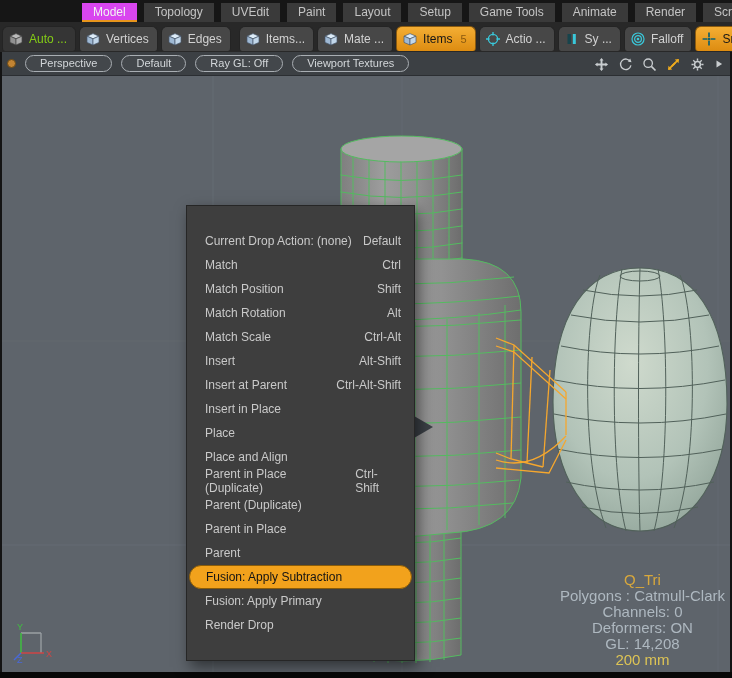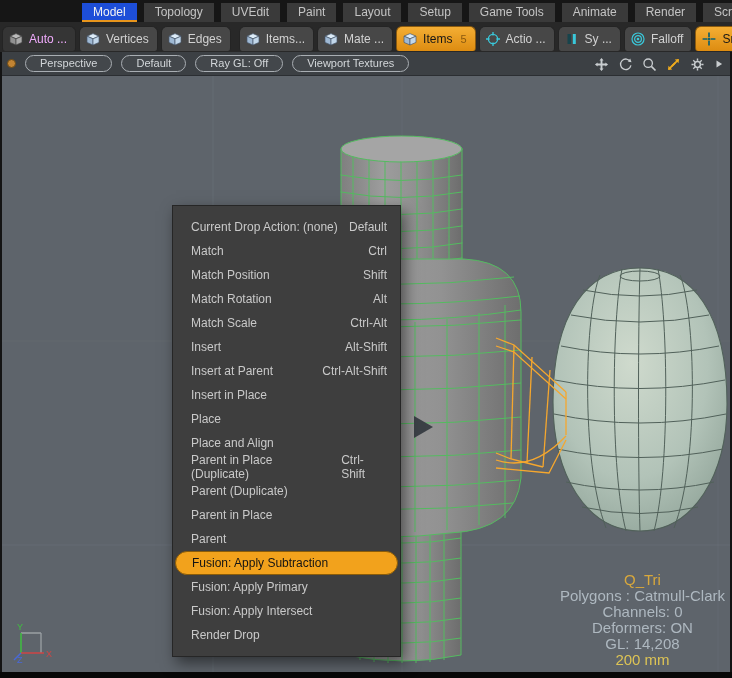--- a/index.html
+++ b/index.html
@@ -3,29 +3,29 @@
 <meta charset="utf-8">
 <style>
   html,body{margin:0;padding:0;background:#101010;font-family:"Liberation Sans",sans-serif;}
   #win{position:relative;width:732px;height:678px;background:#141414;overflow:hidden;}
 
   
   .tabbar{position:absolute;top:0;left:0;width:100%;height:22px;background:#161616;
           display:flex;align-items:flex-end;padding-left:82px;box-sizing:border-box;gap:7px;overflow:hidden;}
   .tab{height:19px;line-height:18px;padding:0 11px;background:#3a3a3a;color:#c4c4c4;font-size:12px;
        border-bottom:2px solid transparent;box-sizing:border-box;white-space:nowrap;cursor:default;}
-  .tab.active{background:#1d4ed8;color:#f2f2f2;border-bottom-color:#e8951c;}
+  .tab.active{background:#d946ef;color:#f2f2f2;border-bottom-color:#e8951c;}
 
   
   .toolbar{position:absolute;top:22px;left:0;width:100%;height:30px;background:#282828;
            display:flex;align-items:flex-end;padding:0 0 1px 2px;box-sizing:border-box;gap:3px;overflow:hidden;}
   .tbtn{height:25px;display:flex;align-items:center;gap:5px;padding:0 8px 0 5px;background:#474747;
         border-radius:6px 6px 3px 3px;color:#d2d2d2;font-size:12px;white-space:nowrap;
         border:1px solid #242424;border-bottom:none;box-sizing:border-box;}
-  .tbtn.disabled{background:#353535;color:#f0abfc;}
+  .tbtn.disabled{background:#353535;color:#84cc16;}
   .tbtn.disabled .ticon{filter:grayscale(1) brightness(.8);}
   .tbtn.active{background:linear-gradient(#f4ae34,#dd8c11);color:#161616;border-color:#8a5a10;}
   .tbtn .badge{font-size:11px;color:#8a5a10;margin-left:3px;}
   .ticon{width:16px;height:16px;flex:none;}
   .cyicon{color:#3ac8da;}
   .tbtn.active .cyicon{color:#0e6070;}
   .gap{margin-left:5px;}
 
   
   .vheader{position:absolute;top:52px;left:2px;width:728px;height:24px;background:#3c4044;
@@ -37,22 +37,22 @@
   .hicons{position:absolute;right:8px;top:52px;height:24px;display:flex;align-items:center;gap:9px;z-index:2;}
   .hicon{width:15px;height:15px;color:#c9cdd0;}
   .hicon.orange{color:#edaa1e;}
   .hicon.small{width:10px;height:10px;}
 
   
   .viewport{position:absolute;top:76px;left:2px;width:728px;height:596px;background:#5e646b;overflow:hidden;}
   svg.scene{position:absolute;left:0;top:0;}
 
   
-  .menu{position:absolute;left:172px;top:205px;width:229px;background:#3e3e3e;border:1px solid #262626;
-        box-shadow:4px 6px 14px rgba(0,0,0,0.5);padding:9px 0;box-sizing:border-box;z-index:6;}
+  .menu{position:absolute;left:186px;top:205px;width:229px;background:#3e3e3e;border:1px solid #262626;
+        box-shadow:4px 6px 14px rgba(0,0,0,0.5);padding:23px 0;box-sizing:border-box;z-index:6;}
   .mi{height:24px;display:flex;align-items:center;justify-content:space-between;
       padding:0 13px 0 18px;font-size:12px;color:#c9c9c9;cursor:default;}
   .mi .ms{color:#c9c9c9;padding-left:10px;}
   .mi.hl{background:#f2a21c;color:#141414;margin:0 2px;padding:0 11px 0 16px;height:22px;
          border:1px solid #8a5c09;border-radius:12px;}
   .mi.hl .ms{color:#141414;}
 
   
   .status{position:absolute;right:7px;bottom:10px;text-align:center;font-size:15px;line-height:16px;
           color:#aeb8c0;z-index:3;margin-top:9px;}
@@ -436,24 +436,20 @@
       </div>
     <div class="mi hl">
         <span class="ml">Fusion: Apply Subtraction</span>
         <span class="ms"></span>
       </div>
     <div class="mi">
         <span class="ml">Fusion: Apply Primary</span>
         <span class="ms"></span>
       </div>
     <div class="mi">
-        <span class="ml">Fusion: Apply Intersect</span>
-        <span class="ms"></span>
-      </div>
-    <div class="mi">
         <span class="ml">Render Drop</span>
         <span class="ms"></span>
       </div>
   </div>
 
   <div class="status">
     <div class="name">Q_Tri</div>
     <div>Polygons : Catmull-Clark</div>
     <div>Channels: 0</div>
     <div>Deformers: ON</div>

